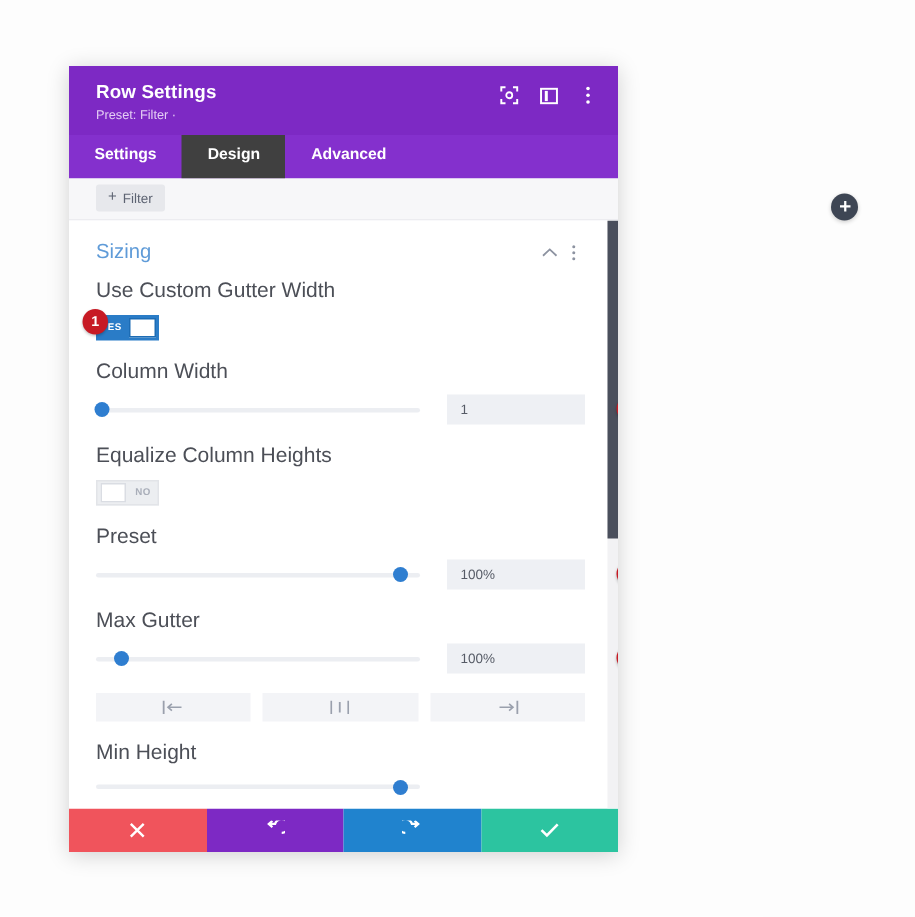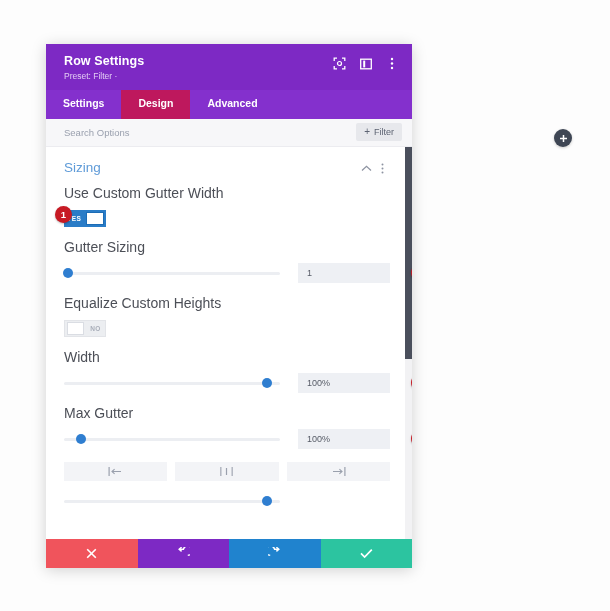--- a/index.html
+++ b/index.html
@@ -72,21 +72,21 @@
   }
   .tab {
     padding: 8px 17px 9px;
     color: #ffffff;
     font-size: 10.5px;
     font-weight: bold;
     cursor: pointer;
     line-height: 1.1;
     white-space: nowrap;
   }
-  .tab.active { background: #be185d; }
+  .tab.active { background: #404040; }
 
   
   .search-row {
     background: #f7f7f9;
     border-bottom: 1px solid #ececf0;
     display: flex;
     align-items: center;
     justify-content: space-between;
     padding: 0 10px 0 18px;
     height: 27px;
@@ -339,21 +339,20 @@
     </div>
   </div>
 
   <div class="tabs">
     <div class="tab">Settings</div>
     <div class="tab active">Design</div>
     <div class="tab">Advanced</div>
   </div>
 
   <div class="search-row">
-    <input class="search-input" type="text" placeholder="Search Options" style="">
     <div class="filter-btn">
       <span class="filter-plus">+</span>
       <span>Filter</span>
     </div>
   </div>
 
   <div class="panel-body">
     <div class="panel-scroll">
 
       <div class="section-head">
@@ -377,41 +376,41 @@
       <div class="field">
         <div class="field-label">Use Custom Gutter Width</div>
         <div class="badge" style="left:-9px; top:20px;">1</div>
         <div class="toggle on">
           <span class="toggle-text">YES</span>
           <span class="toggle-knob"></span>
         </div>
       </div>
 
       <div class="field">
-        <div class="field-label">Gutter Sizing</div>
+        <div class="field-label">Column Width</div>
         <div class="slider-row">
           <div class="slider">
             <div class="slider-track"></div>
             <div class="slider-thumb" style="left: 2%;"></div>
           </div>
           <div class="value-box">1</div>
         </div>
         <div class="badge" style="left:347px; top:24px;">2</div>
       </div>
 
       <div class="field">
-        <div class="field-label">Equalize Custom Heights</div>
+        <div class="field-label">Equalize Column Heights</div>
         <div class="toggle off">
           <span class="toggle-knob"></span>
           <span class="toggle-text">NO</span>
         </div>
       </div>
 
       <div class="field">
-        <div class="field-label">Width</div>
+        <div class="field-label">Preset</div>
         <div class="slider-row">
           <div class="slider">
             <div class="slider-track"></div>
             <div class="slider-thumb" style="left: 94%;"></div>
           </div>
           <div class="value-box">100%</div>
         </div>
         <div class="badge" style="left:347px; top:24px;">3</div>
       </div>
 
@@ -445,20 +444,21 @@
           <div class="align-btn">
             <svg width="15" height="9" viewBox="0 0 15 9">
               <rect x="13.3" y="0" width="1.2" height="9" fill="#9aa0ad"></rect>
               <path d="M2 4.5h9M8.4 2.2L11 4.5 8.4 6.8" fill="none" stroke="#9aa0ad" stroke-width="1.1"></path>
             </svg>
           </div>
         </div>
       </div>
 
       <div class="field">
+        <div class="field-label">Min Height</div>
         <div class="slider-row">
           <div class="slider">
             <div class="slider-track"></div>
             <div class="slider-thumb" style="left: 94%;"></div>
           </div>
         </div>
       </div>
 
     </div>
 

